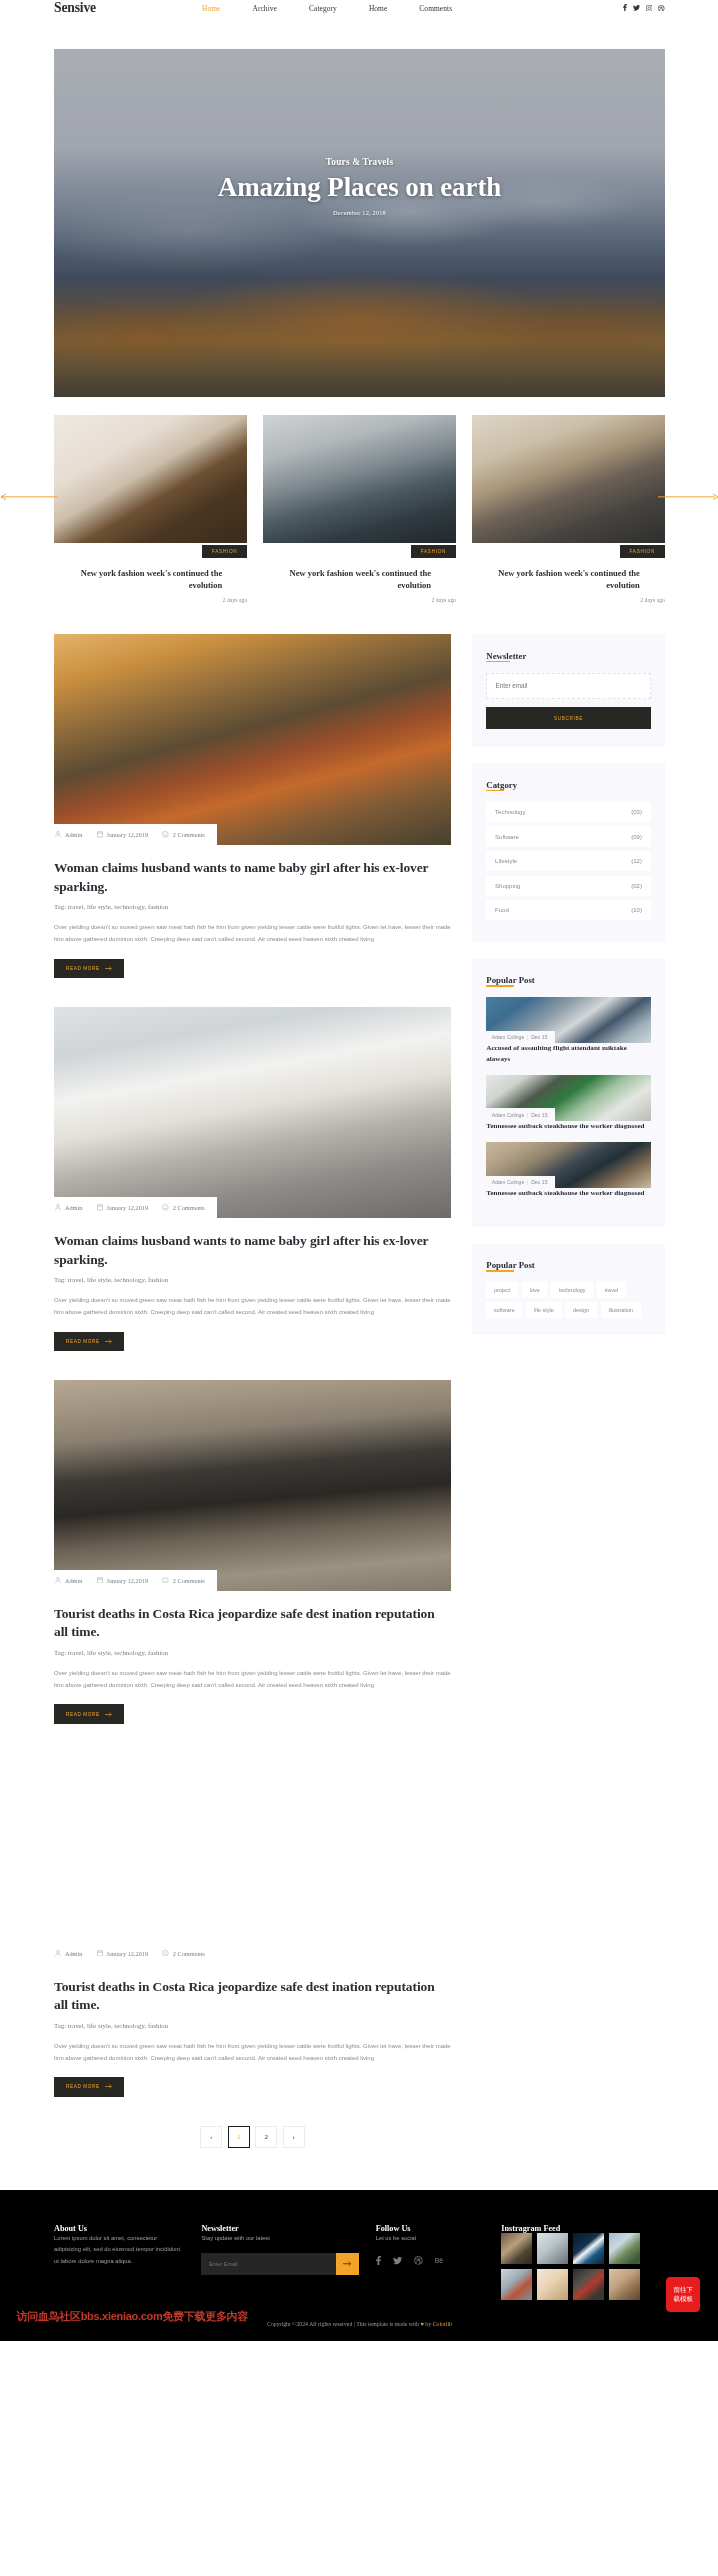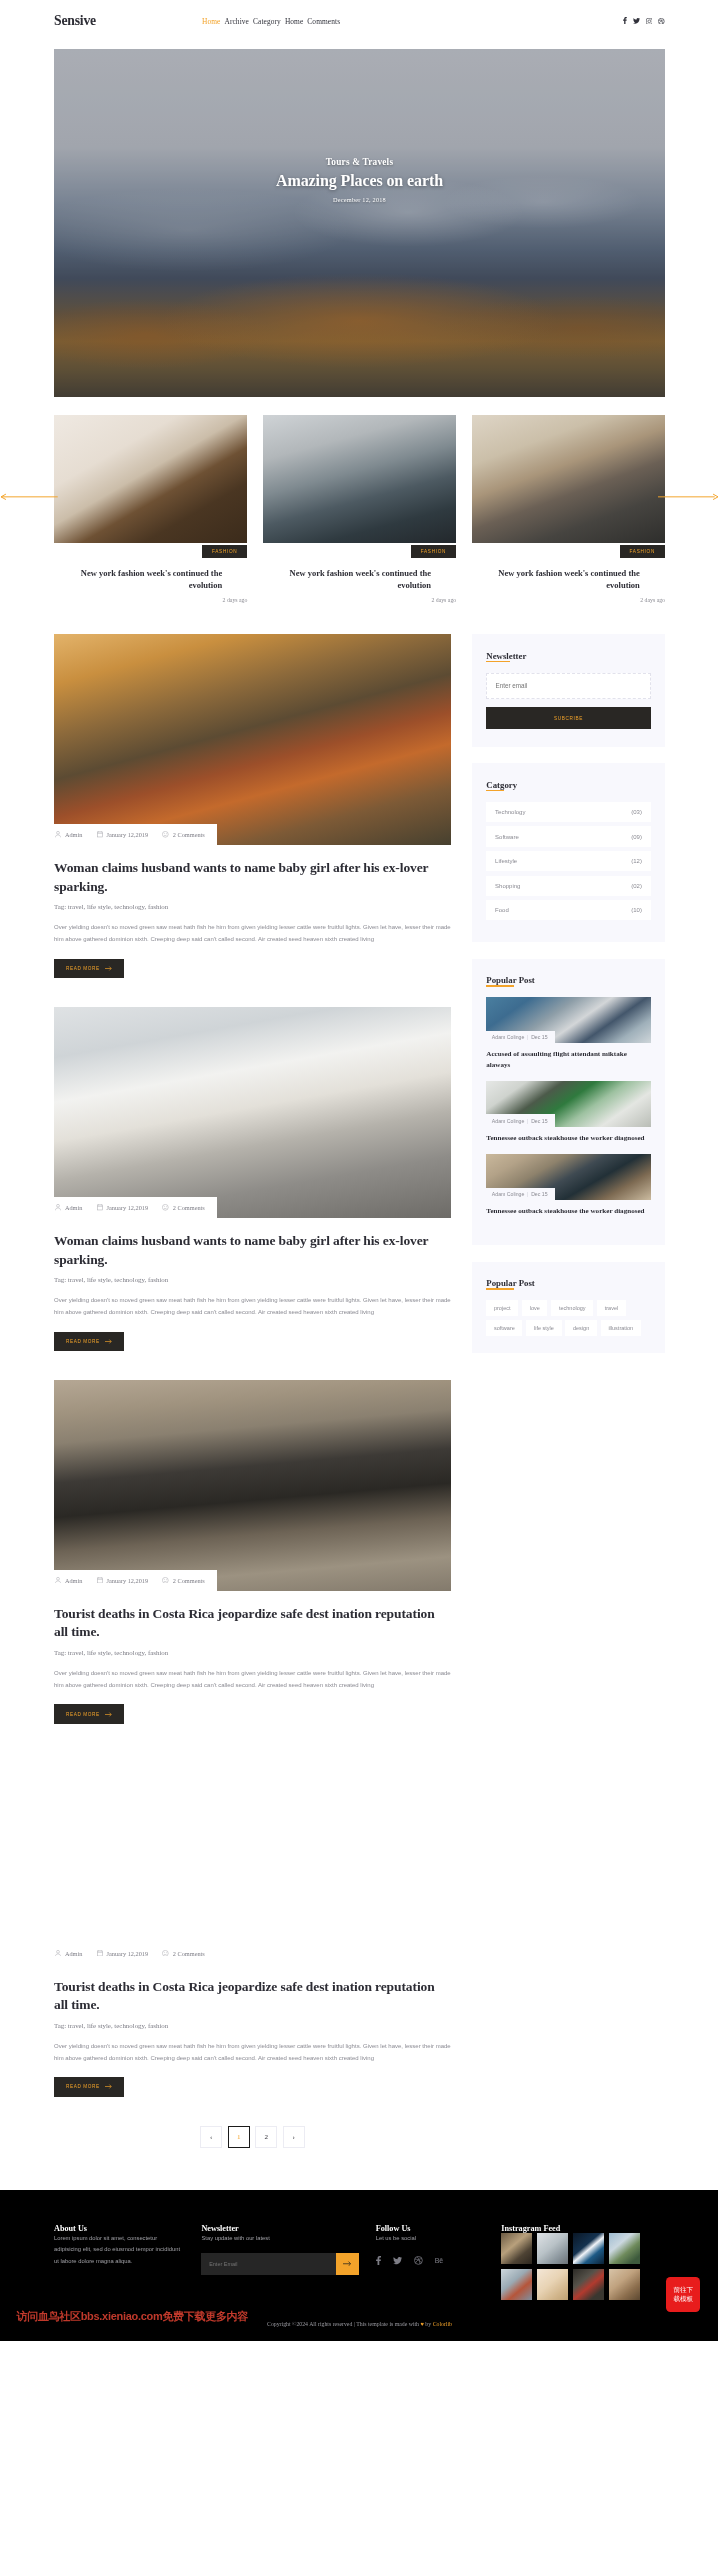--- a/index.html
+++ b/index.html
@@ -6,24 +6,24 @@
   html,body{width:719px;}
   body{
     font-family:"Liberation Sans", sans-serif;
     background:#ffffff;
     color:#2d2d35;
     -webkit-font-smoothing:antialiased;
   }
   .wrap{width:719px;position:relative;overflow:hidden;}
 
   
-  header{height:42px;display:flex;align-items:center;background:#fff;}
+  header{height:42px;display:flex;align-items:flex-start;background:#fff;}
   .hdr-inner{width:611px;margin:0 auto;display:flex;align-items:center;}
   .logo{font-family:"Liberation Serif",serif;font-weight:bold;font-size:13.7px;color:#2d2d35;letter-spacing:-0.2px;width:148px;}
-  nav.main-nav{display:flex;gap:4px;flex:1;}
+  nav.main-nav{display:flex;gap:32px;flex:1;}
   nav.main-nav a{font-family:"Liberation Serif",serif;font-size:7.4px;color:#31323b;text-decoration:none;letter-spacing:0.1px;}
   nav.main-nav a.active{color:#f3a32a;}
   .social-top{display:flex;gap:6px;align-items:center;}
   .social-top span{font-size:6px;color:#31323b;line-height:1;display:inline-flex;}
   .social-top svg{display:block;}
 
   
   .hero{
     margin:6.6px auto 0;width:611px;height:348px;position:relative;overflow:hidden;
     background:linear-gradient(180deg,#c9ccd1 0%,#bfc3c9 28%,#8e9aa9 44%,#5c6b7e 58%,#495363 66%,#6b5a42 76%,#8d6a35 84%,#6d5a38 92%,#4a4334 100%);
@@ -34,21 +34,21 @@
       radial-gradient(ellipse 165px 49px at 58% 47%, rgba(255,255,255,.30), transparent 70%),
       radial-gradient(ellipse 231px 60px at 22% 52%, rgba(255,255,255,.18), transparent 70%),
       radial-gradient(ellipse 143px 38px at 80% 44%, rgba(255,255,255,.22), transparent 70%),
       radial-gradient(ellipse 275px 66px at 50% 78%, rgba(196,118,35,.55), transparent 72%),
       radial-gradient(ellipse 176px 49px at 15% 82%, rgba(168,98,32,.5), transparent 72%),
       radial-gradient(ellipse 198px 44px at 86% 80%, rgba(150,92,32,.48), transparent 72%);
   }
   .hero::after{content:"";position:absolute;inset:0;background:rgba(30,36,48,.18);}
   .hero-caption{position:absolute;left:0;right:0;top:108px;text-align:center;z-index:3;color:#fff;}
   .hero-sub{font-family:"Liberation Serif",serif;font-weight:bold;font-size:9.3px;letter-spacing:0.2px;margin-bottom:5px;text-shadow:0 0.5px 2.2px rgba(0,0,0,.35);}
-  .hero-title{font-family:"Liberation Serif",serif;font-weight:bold;font-size:16px;letter-spacing:-0.1px;margin-bottom:6.6px;text-shadow:0 1.1px 3.8px rgba(0,0,0,.4);}
+  .hero-title{font-family:"Liberation Serif",serif;font-weight:bold;font-size:27px;letter-spacing:-0.1px;margin-bottom:6.6px;text-shadow:0 1.1px 3.8px rgba(0,0,0,.4);}
   .hero-date{font-family:"Liberation Serif",serif;font-size:6.3px;letter-spacing:0.2px;text-shadow:0 0.5px 2.2px rgba(0,0,0,.4);}
 
   
   .carousel-sec{position:relative;margin-top:18.7px;}
   .carousel{width:611px;margin:0 auto;display:flex;gap:15.4px;}
   .ccard{flex:1;}
   .ccard .thumb{height:128px;width:100%;}
   .t1{background:linear-gradient(150deg,#efe9e2 0%,#e6ddd2 30%,#cbbda9 46%,#6e5134 60%,#4a3622 75%,#3b2b1b 100%);}
   .t2{background:linear-gradient(165deg,#cfd3d6 0%,#b2b7ba 25%,#7f8a90 45%,#4d5a62 62%,#2f3a40 80%,#23282c 100%);}
   .t3{background:linear-gradient(160deg,#ded5c6 0%,#cbbfa9 25%,#a9957a 42%,#6b6055 58%,#464440 76%,#2e2e2c 100%);}
@@ -88,21 +88,21 @@
   .nl-btn{width:100%;height:22px;background:#292724;color:#f3a32a;border:0;font-size:4.7px;letter-spacing:0.6px;margin-top:8.8px;cursor:pointer;font-family:"Liberation Sans",sans-serif;}
   .cat-list{list-style:none;}
   .cat-list li{background:#fff;padding:7.1px 8.8px;margin-bottom:4.4px;display:flex;justify-content:space-between;font-family:"Liberation Sans",sans-serif;font-size:6px;color:#8b8b93;}
   .pp{margin-bottom:11px;}
   .pp .pthumb{width:100%;height:46px;position:relative;}
   .ppa{background:linear-gradient(145deg,#4a7fa0 0%,#3d6c90 20%,#8e9ea8 40%,#d3d6d8 55%,#43566b 70%,#9fb0ba 85%,#cfd6da 100%);}
   .ppb{background:linear-gradient(145deg,#e6e8e6 0%,#cfd3ce 18%,#4c5a4a 34%,#2f7a3e 48%,#9dc1a0 62%,#e4e6e2 78%,#b9bdb6 100%);}
   .ppc{background:linear-gradient(150deg,#c9b89c 0%,#b3a288 18%,#8e826c 34%,#3f4a52 50%,#223037 64%,#7d6a52 80%,#cbbba0 100%);}
   .pp .pmeta{position:absolute;left:0;bottom:0;background:#f8f8fd;padding:3.3px 7.7px 3.3px 5.5px;font-family:"Liberation Sans",sans-serif;font-size:5.2px;color:#8b8b93;white-space:nowrap;}
   .pp .pmeta i{font-style:normal;color:#cfcfd8;padding:0 2.7px;}
-  .pp h5{font-family:"Liberation Serif",serif;font-weight:bold;font-size:7.1px;line-height:1.45;color:#2d2d35;margin-top:6px;}
+  .pp h5{font-family:"Liberation Serif",serif;font-weight:bold;font-size:7.1px;line-height:1.45;color:#2d2d35;margin-top:0;}
   .tagcloud{display:flex;flex-wrap:wrap;gap:3.8px;}
   .tagcloud a{background:#fff;padding:5px 7.7px;font-family:"Liberation Sans",sans-serif;font-size:5.5px;color:#8b8b93;text-decoration:none;}
 
   
   .pagination{display:flex;justify-content:center;gap:5.5px;margin:8.8px 0 42px;}
   .pagination a{width:22px;height:22px;border:0.5px solid #ececf3;display:flex;align-items:center;justify-content:center;
     font-family:"Liberation Serif",serif;font-size:7.1px;color:#2d2d35;text-decoration:none;background:#fff;}
   .pagination a.cur{border:1.1px solid #1b1b1b;color:#f3a32a;}
 
   

